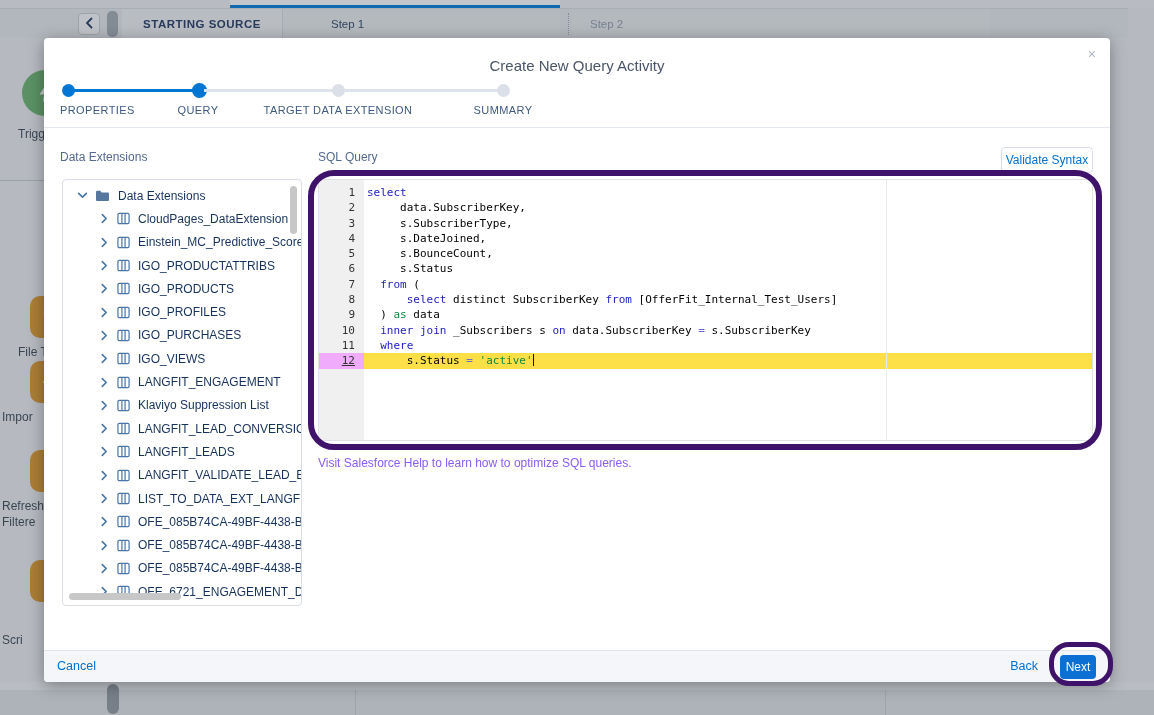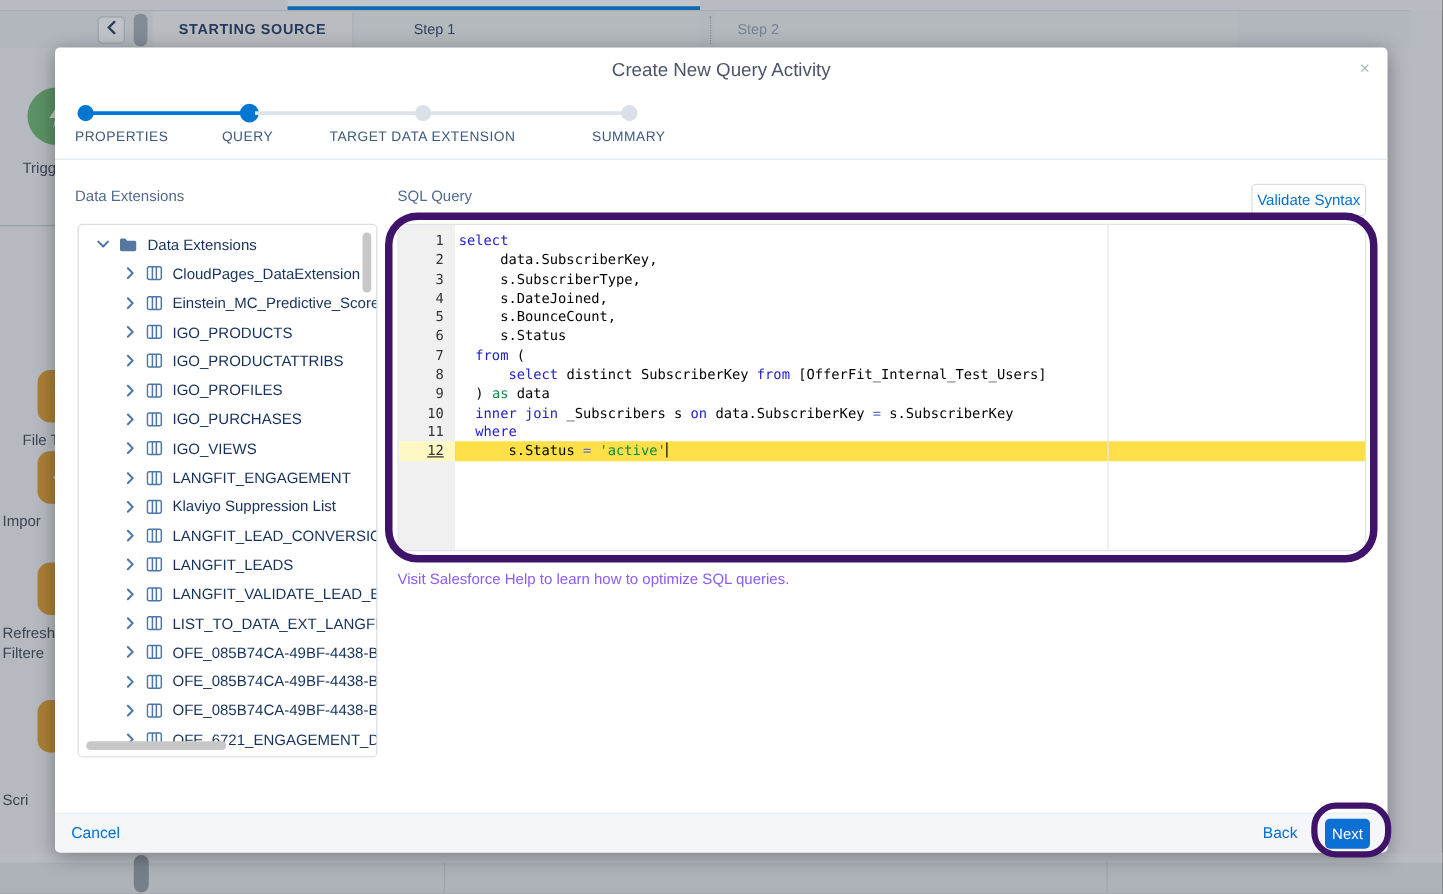--- a/index.html
+++ b/index.html
@@ -33,21 +33,21 @@
   .strip-band{position:absolute;left:0;top:0;width:1154px;height:8px;background:#f0f2f5;}
   .strip-thumb{position:absolute;left:107px;top:2px;width:12px;height:30px;background:#99a1aa;border-radius:6px;}
   .strip-div{position:absolute;top:8px;height:25px;width:1px;background:#ccd2d8;}
 
   
   .overlay{position:absolute;inset:0;background:rgba(12,22,32,.24);z-index:2;}
 
   
   .modal{position:absolute;left:44px;top:38px;width:1066px;height:644px;background:#fff;border-radius:4px;
          box-shadow:0 3px 16px rgba(0,0,0,.35);z-index:3;}
-  .modal-header{position:relative;height:36px;display:flex;align-items:center;justify-content:center;}
+  .modal-header{position:relative;height:36px;display:flex;align-items:flex-end;justify-content:center;}
   .modal-title{font-size:15px;color:#4a5568;}
   .modal-close{position:absolute;right:14px;top:9px;font-size:14px;color:#aeb6bf;cursor:pointer;line-height:14px;}
 
   .steps{position:relative;height:53px;border-bottom:1px solid #e4e9ef;}
   .step-line{position:absolute;top:15px;height:3px;}
   .step-line.done{background:#0176d3;}
   .step-line.todo{background:#dde3ea;}
   .step-dot{position:absolute;border-radius:50%;}
   .step-dot.done{width:13px;height:13px;background:#0176d3;top:10px;}
   .step-dot.current{width:15px;height:15px;background:#0176d3;top:9px;}
@@ -70,21 +70,21 @@
   .vscroll{position:absolute;right:4px;top:6px;width:7px;height:48px;background:#c7c7c7;border-radius:4px;}
   .hscroll{position:absolute;left:6px;bottom:5px;width:112px;height:7px;background:#c7c7c7;border-radius:4px;}
 
   .validate-btn{position:absolute;left:957px;top:19px;width:92px;height:26px;background:#fff;border:1px solid #d8dde6;
                 border-radius:4px;color:#0070d2;font-size:12px;display:flex;align-items:center;justify-content:center;cursor:pointer;box-sizing:border-box;}
 
   .editor{position:absolute;left:274px;top:51px;width:775px;height:262px;border:1px solid #dfe3e8;border-radius:4px;
           background:#fff;box-sizing:border-box;overflow:hidden;font-family:"DejaVu Sans Mono",monospace;font-size:11px;line-height:15.3px;}
   .gutter{position:absolute;left:0;top:0;bottom:0;width:45px;background:#f0f0f0;padding-top:5px;box-sizing:border-box;}
   .gutter .ln{display:block;text-align:right;padding-right:9px;color:#333;}
-  .gutter .ln.active{background:#fef9c3;text-decoration:underline;}
+  .gutter .ln.active{background:#f0abfc;text-decoration:underline;}
   .codearea{position:absolute;left:45px;top:0;right:0;bottom:0;padding-top:5px;}
   .code-row{white-space:pre;padding-left:3px;}
   .code-row.active{background:#fde047;}
   .ruler{position:absolute;left:567px;top:0;bottom:0;width:1px;background:#e8e8e8;}
   .tok-kw{color:#2121c8;}
   .tok-kw2{color:#0d8a3f;}
   .tok-str{color:#0d8a3f;}
   .tok-op{color:#6b6bd6;}
   .caret{display:inline-block;width:1px;height:12px;background:#111;vertical-align:-2px;}
 
@@ -259,35 +259,35 @@
                 <svg width="11" height="11" viewBox="0 0 10 10">
                   <path d="M3 1.5 6.5 5 3 8.5" fill="none" stroke="#4a76a8" stroke-width="1.5" stroke-linecap="round" stroke-linejoin="round"></path>
                 </svg>
               </span>
               <span class="ticon">
                 <svg width="13" height="13" viewBox="0 0 14 14">
                   <rect x="1" y="1.5" width="12" height="11" rx="1.5" fill="none" stroke="#4a76a8" stroke-width="1.3"></rect>
                   <path d="M5.3 1.5v11M8.7 1.5v11" stroke="#4a76a8" stroke-width="1.3"></path>
                 </svg>
               </span>
+              <span>IGO_PRODUCTATTRIBS</span>
+            </div>
+            <div class="tree-row child">
+              <span class="chev">
+                <svg width="11" height="11" viewBox="0 0 10 10">
+                  <path d="M3 1.5 6.5 5 3 8.5" fill="none" stroke="#4a76a8" stroke-width="1.5" stroke-linecap="round" stroke-linejoin="round"></path>
+                </svg>
+              </span>
+              <span class="ticon">
+                <svg width="13" height="13" viewBox="0 0 14 14">
+                  <rect x="1" y="1.5" width="12" height="11" rx="1.5" fill="none" stroke="#4a76a8" stroke-width="1.3"></rect>
+                  <path d="M5.3 1.5v11M8.7 1.5v11" stroke="#4a76a8" stroke-width="1.3"></path>
+                </svg>
+              </span>
               <span>IGO_PRODUCTS</span>
-            </div>
-            <div class="tree-row child">
-              <span class="chev">
-                <svg width="11" height="11" viewBox="0 0 10 10">
-                  <path d="M3 1.5 6.5 5 3 8.5" fill="none" stroke="#4a76a8" stroke-width="1.5" stroke-linecap="round" stroke-linejoin="round"></path>
-                </svg>
-              </span>
-              <span class="ticon">
-                <svg width="13" height="13" viewBox="0 0 14 14">
-                  <rect x="1" y="1.5" width="12" height="11" rx="1.5" fill="none" stroke="#4a76a8" stroke-width="1.3"></rect>
-                  <path d="M5.3 1.5v11M8.7 1.5v11" stroke="#4a76a8" stroke-width="1.3"></path>
-                </svg>
-              </span>
-              <span>IGO_PRODUCTATTRIBS</span>
             </div>
             <div class="tree-row child">
               <span class="chev">
                 <svg width="11" height="11" viewBox="0 0 10 10">
                   <path d="M3 1.5 6.5 5 3 8.5" fill="none" stroke="#4a76a8" stroke-width="1.5" stroke-linecap="round" stroke-linejoin="round"></path>
                 </svg>
               </span>
               <span class="ticon">
                 <svg width="13" height="13" viewBox="0 0 14 14">
                   <rect x="1" y="1.5" width="12" height="11" rx="1.5" fill="none" stroke="#4a76a8" stroke-width="1.3"></rect>

